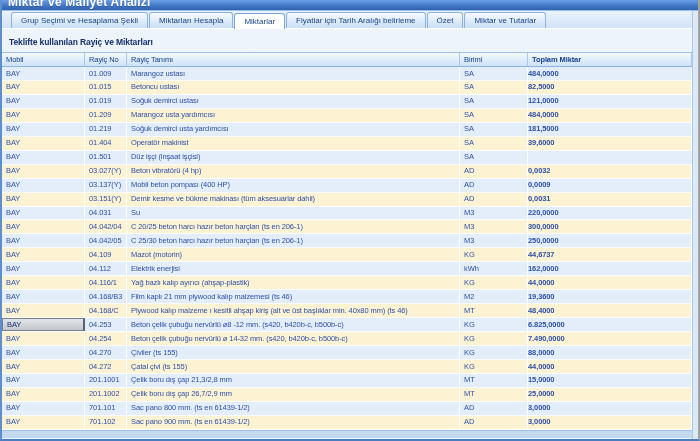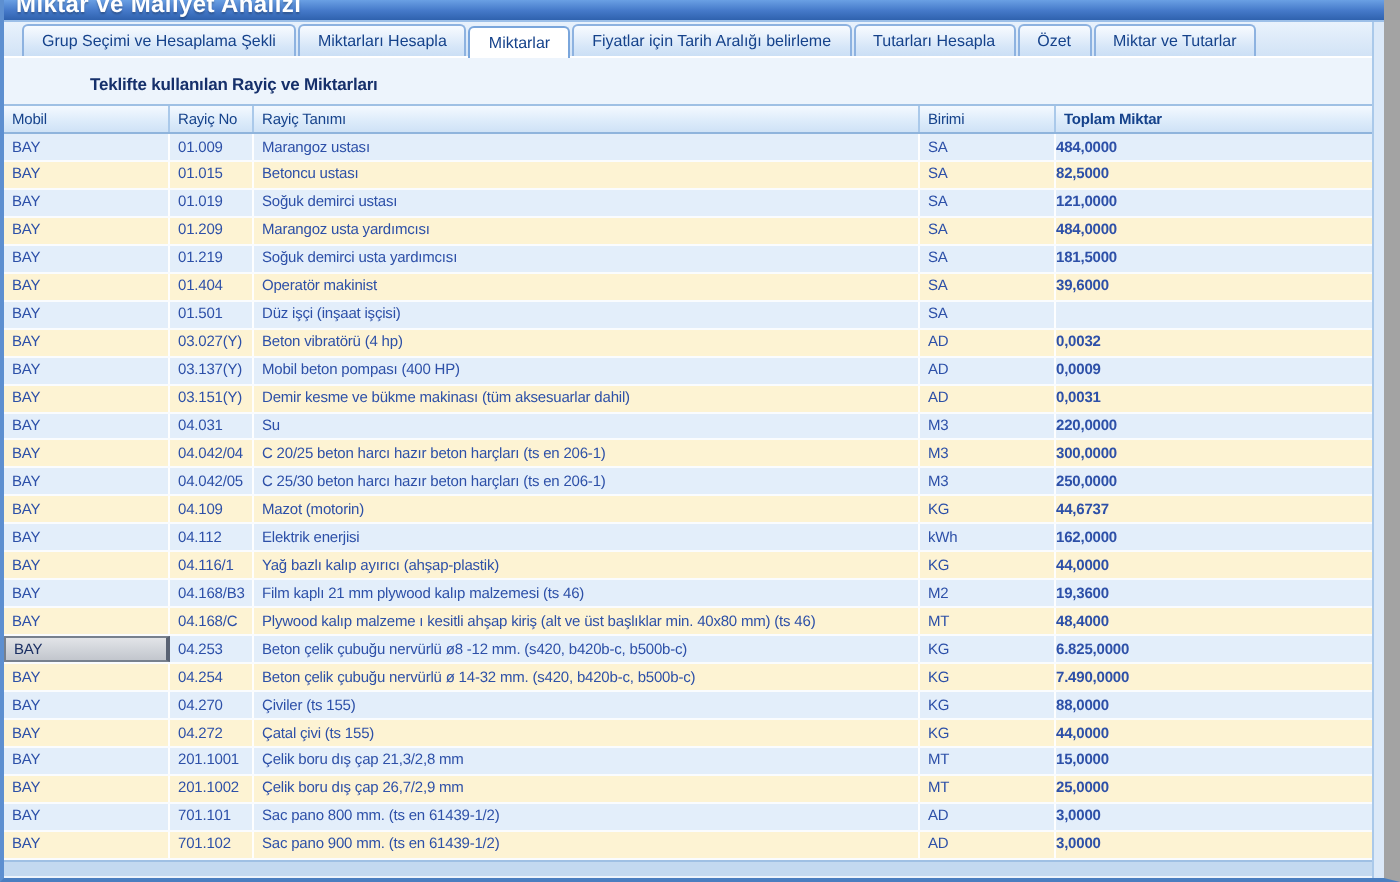--- a/index.html
+++ b/index.html
@@ -1,21 +1,21 @@
 <!DOCTYPE html>
 <html><head>
 <meta charset="utf-8">
 <style>
   * { margin:0; padding:0; box-sizing:border-box; }
   html,body { width:700px; height:441px; overflow:hidden; }
   body { font-family:"Liberation Sans", sans-serif; background:#cfe0f3; }
 
   .window {
     position:relative; width:700px; height:441px;
-    border-left:2px solid #5d8fd0; border-right:8px solid #a3a3a3; border-bottom:2px solid #4a7ec0;
+    border-left:2px solid #5d8fd0; border-right:2px solid #a3a3a3; border-bottom:2px solid #4a7ec0;
     background:#edf4fc;
   }
 
   
   .titlebar {
     height:11px; overflow:hidden;
     background:linear-gradient(180deg,#6aa0e4 0%, #4478c8 55%, #2f62ae 100%);
     border-bottom:1px solid #9cbfe8;
   }
   .titlebar .title {
@@ -39,21 +39,21 @@
   }
   .tab.active {
     background:#ffffff; margin-bottom:-1px; z-index:2;
     border-color:#7aa6dc;
     text-align:center;
   }
 
   
   .section {
     height:23px; background:#edf4fc;
-    display:flex; align-items:center; padding:2px 8px 0 7px;margin-left:36px;
+    display:flex; align-items:center; padding:2px 8px 0 7px;
   }
   .section .caption { font-size:8.5px; font-weight:bold; color:#16306b; letter-spacing:-0.1px; }
 
   
   .grid { width:690px; margin-left:0; border-top:1px solid #9fc0e4; }
   .trow, .thead { display:flex; width:690px; }
   .thead {
     height:14px;
     background:linear-gradient(180deg,#f4f9ff,#dcebfa 60%,#cfe2f6);
     border-bottom:1px solid #8fb4dc;
@@ -91,21 +91,20 @@
 
   <div class="titlebar">
     <span class="title">Miktar ve Maliyet Analizi</span>
   </div>
 
   <div class="tabbar">
       <div class="tab">Grup Seçimi ve Hesaplama Şekli</div>
       <div class="tab">Miktarları Hesapla</div>
       <div class="tab active">Miktarlar</div>
       <div class="tab">Fiyatlar için Tarih Aralığı belirleme</div>
-      <div class="tab">Tutarları Hesapla</div>
       <div class="tab">Özet</div>
       <div class="tab">Miktar ve Tutarlar</div>
     </div>
 
   <div class="section">
     <span class="caption">Teklifte kullanılan Rayiç ve Miktarları</span>
   </div>
 
   <div class="grid">
     <div class="thead">

